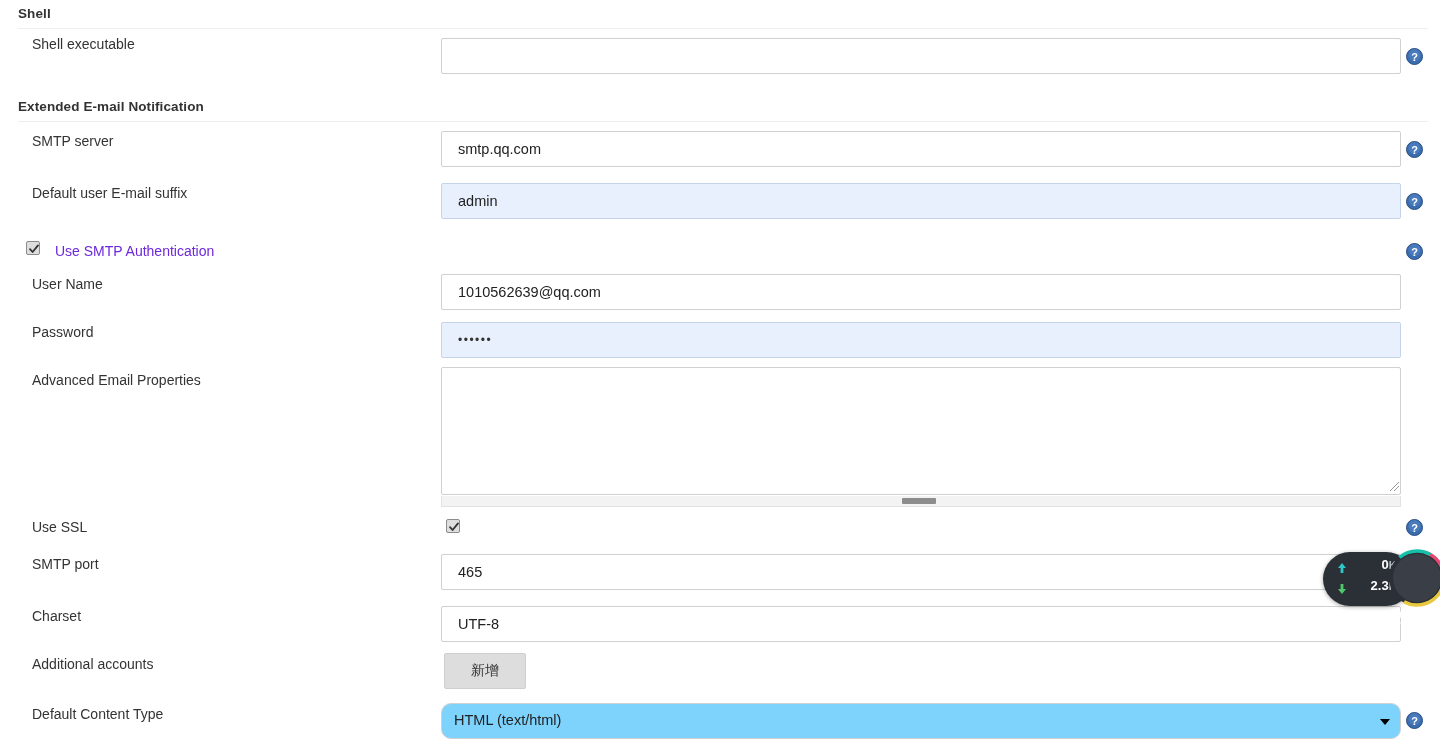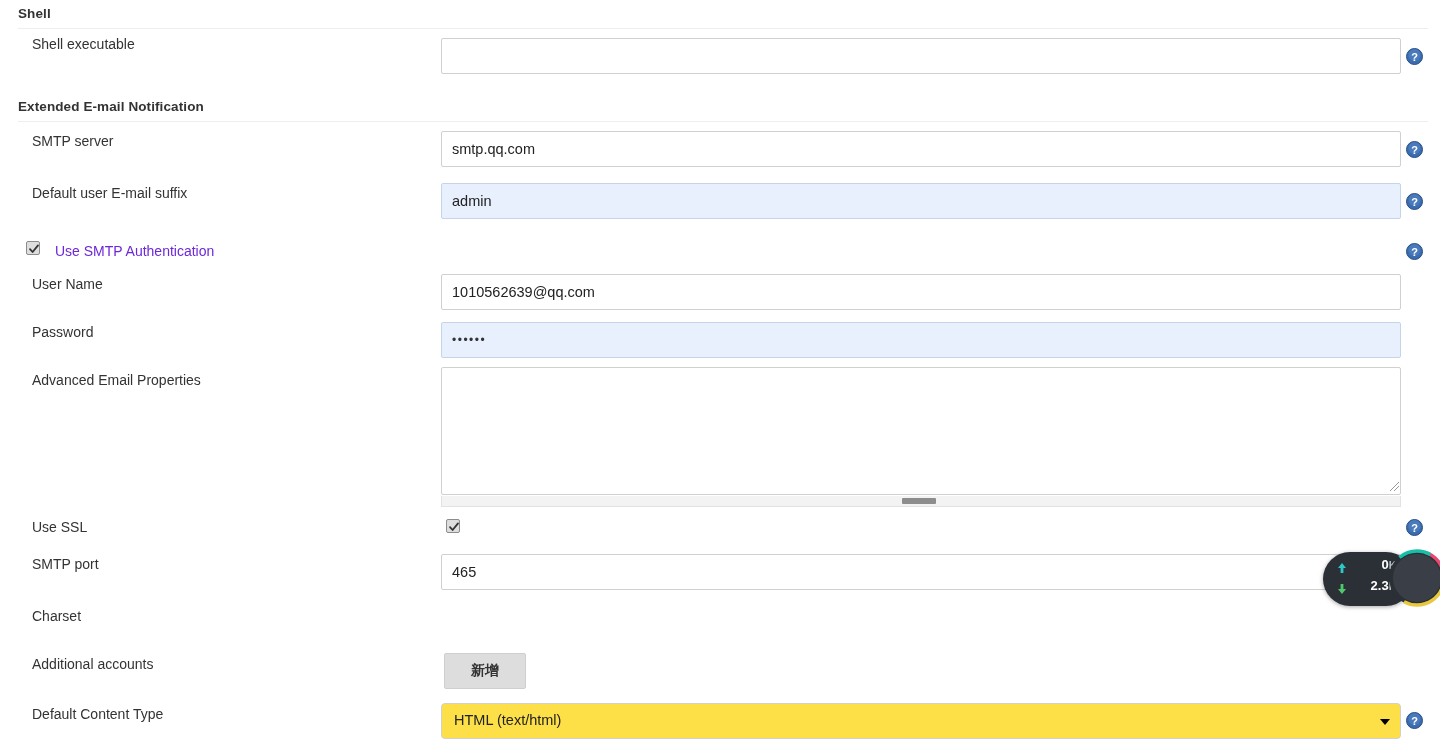--- a/index.html
+++ b/index.html
@@ -49,21 +49,21 @@
     position: absolute;
     left: 441px;
     width: 960px;
     height: 36px;
     border: 1px solid #d0d0d0;
     border-radius: 2px;
     background: #ffffff;
     font-family: "Liberation Sans", sans-serif;
     font-size: 14.5px;
     color: #222222;
-    padding: 0 10px;
+    padding: 0 16px;
     outline: none;
   }
   .txt.autofill {
     background: #e8f0fe;
     border-color: #c6d4ea;
   }
   .txt.pw { letter-spacing: 1.5px; font-size: 12px; color:#333; }
 
   .ta {
     position: absolute;
@@ -137,22 +137,22 @@
     padding: 0;
   }
 
   
   .sel-wrap {
     position: absolute;
     left: 441px;
     width: 960px;
     height: 36px;
     border: 1px solid #d0d0d0;
-    border-radius: 4px;
-    background: #fde047;
+    border-radius: 10px;
+    background: #7dd3fc;
   }
   .sel-wrap .sel-text {
     position: absolute;
     left: 12px; top: 8px;
     font-size: 14.5px;
     color: #222222;
   }
   .sel-wrap .caret {
     position: absolute;
     right: 10px; top: 15px;
@@ -306,23 +306,24 @@
       <circle cx="8.5" cy="8.5" r="8" fill="#3a6cb0" stroke="#2a4f82" stroke-width="1"></circle>
       <circle cx="8.5" cy="7" r="6" fill="#5e8cc9" opacity="0.45"></circle>
       <text x="8.5" y="12.6" text-anchor="middle" font-family="Liberation Sans, sans-serif" font-size="11" font-weight="bold" fill="#ffffff">?</text>
     </svg>
   </span>
 
   <div class="row-label" style="top:556px;">SMTP port</div>
   <input class="txt" style="top: 554px;" type="text" value="465">
 
   <div class="row-label" style="top:608px;">Charset</div>
+  <input class="txt" style="top: 606px;" type="text" value="UTF-8">
 
   <div class="row-label" style="top:656px;">Additional accounts</div>
-  <button class="btn" style="top:653px;font-weight:bold;">新增</button>
+  <button class="btn" style="top:653px;">新增</button>
 
   <div class="row-label" style="top:706px;">Default Content Type</div>
   <div class="sel-wrap" style="top:703px;">
     <span class="sel-text">HTML (text/html)</span>
     <span class="caret"></span>
   </div>
   <span class="help" style="top:712px;">
     <svg width="17" height="17" viewBox="0 0 17 17">
       <circle cx="8.5" cy="8.5" r="8" fill="#3a6cb0" stroke="#2a4f82" stroke-width="1"></circle>
       <circle cx="8.5" cy="7" r="6" fill="#5e8cc9" opacity="0.45"></circle>

